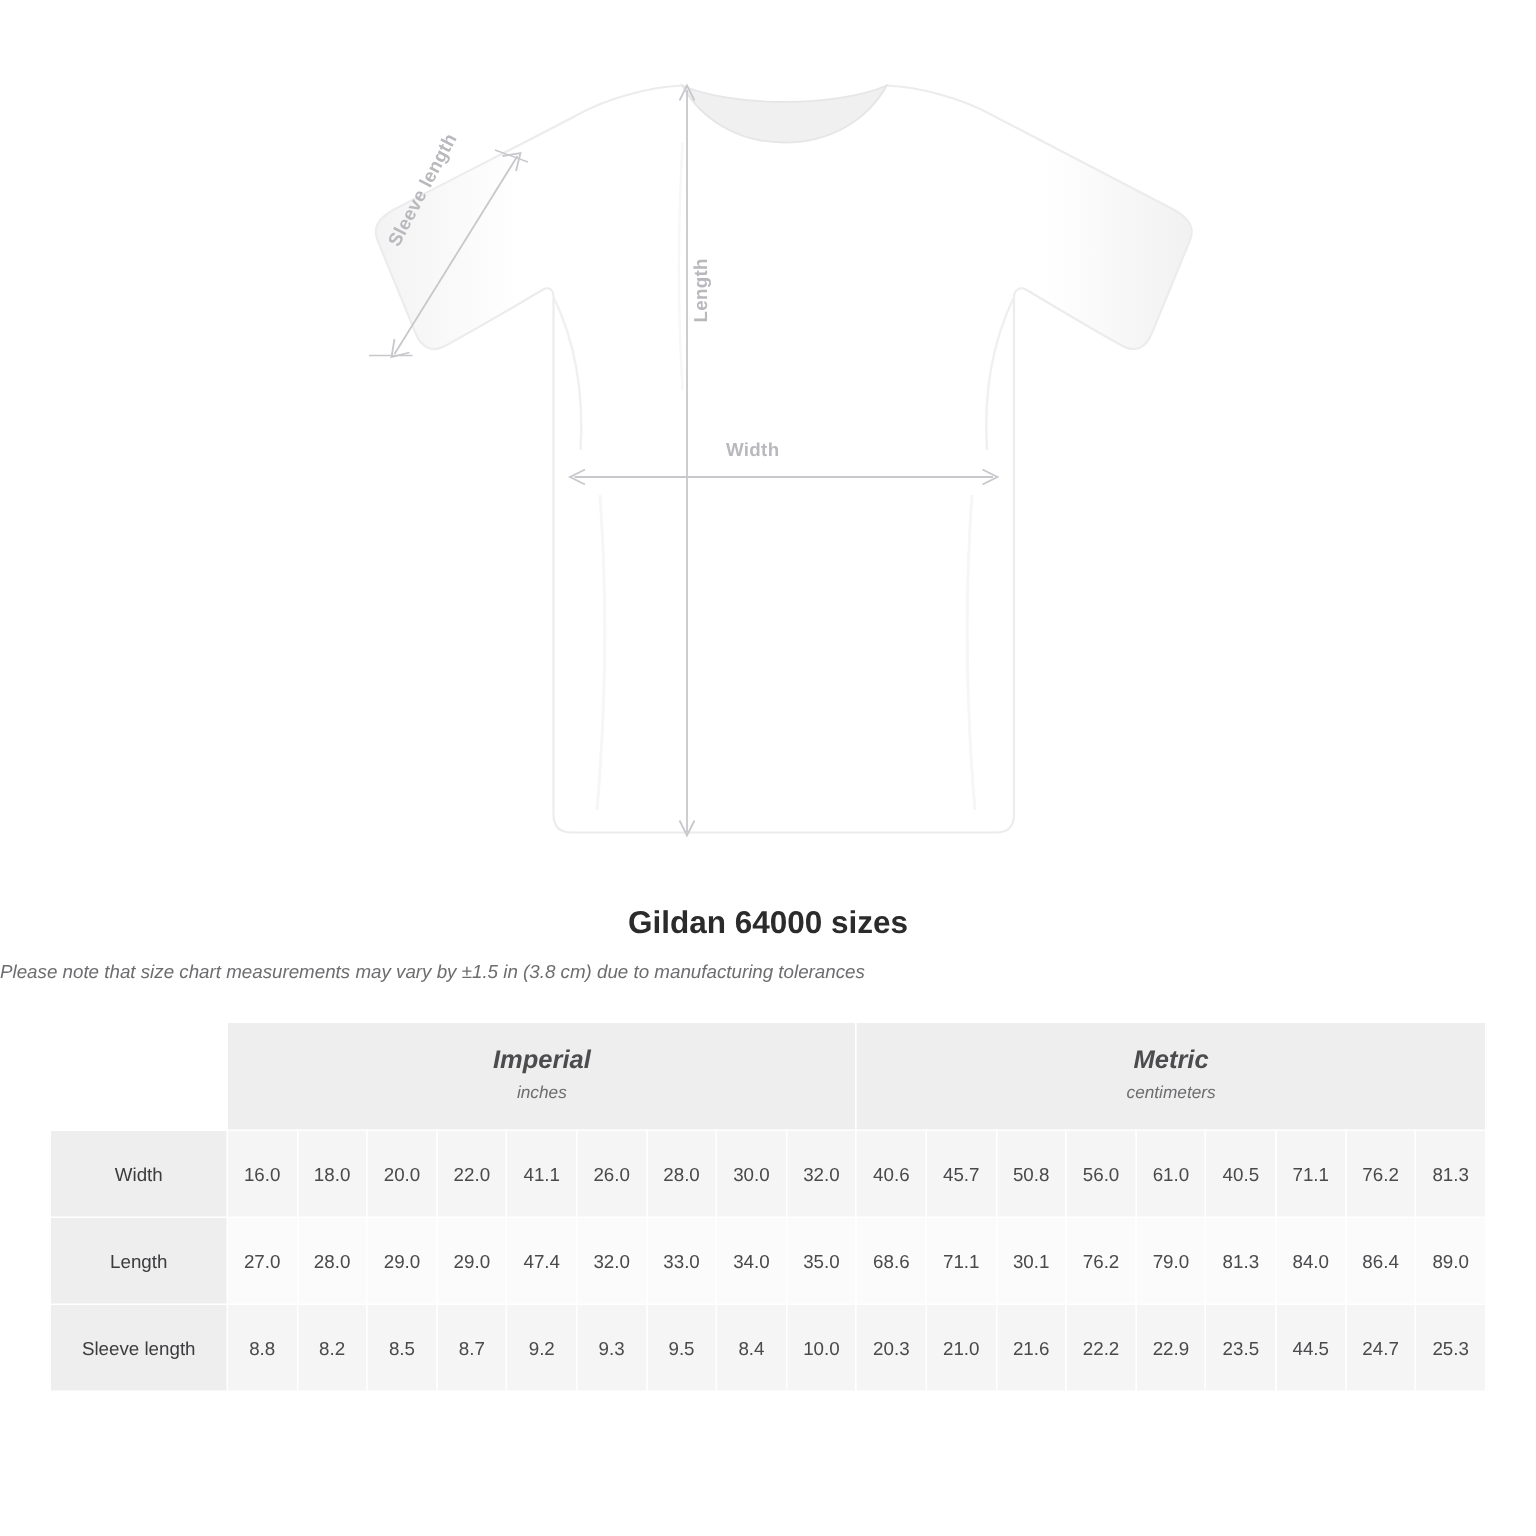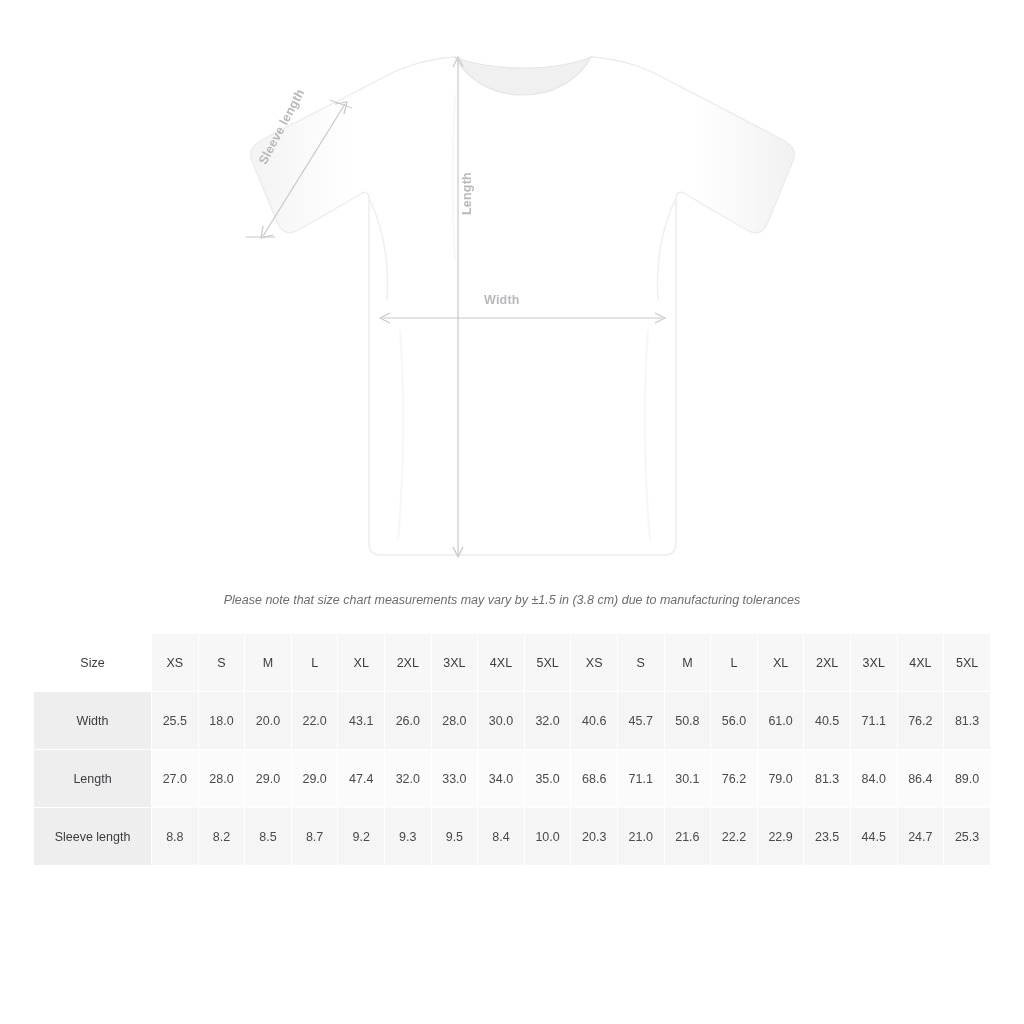--- a/index.html
+++ b/index.html
@@ -37,21 +37,20 @@
 
   
   .heading {
     text-align: center;
     font-size: 21px;
     font-weight: bold;
     color: #2b2b2b;
     margin-top: 24px;
   }
   .subheading {
-    text-align: center;
     font-size: 12.5px;
     font-style: italic;
     color: #6d6d70;
     margin-top: 13px;
   }
 
   
   .table-wrap {
     margin: 26px 33px 0 33px;
     width: 958px;
@@ -184,20 +183,21 @@
         <line x1="246" y1="237" x2="275" y2="237" stroke-width="1"></line>
         <line x1="330" y1="100" x2="352" y2="108" stroke-width="1"></line>
       </g>
     </svg>
 
     <div class="dim-label dim-sleeve">Sleeve length</div>
     <div class="dim-label dim-length">Length</div>
     <div class="dim-label dim-width">Width</div>
   </div>
 
+  <div class="heading">Gildan 64000 sizes</div>
   <div class="subheading">Please note that size chart measurements may vary by ±1.5 in (3.8 cm) due to manufacturing tolerances</div>
 
   <div class="table-wrap">
     <table class="size-chart">
       <colgroup>
         <col class="first-col">
         <col class="data-col">
           <col class="data-col">
           <col class="data-col">
           <col class="data-col">
@@ -210,48 +210,38 @@
           <col class="data-col">
           <col class="data-col">
           <col class="data-col">
         <col class="data-col">
           <col class="data-col">
           <col class="data-col">
           <col class="data-col">
         <col class="data-col">
       </colgroup>
       <tbody id="table-body">
-          <tr class="head-row">
-            <td class="rowlabel-head">Size</td>
-            <td class="size-head">XS</td>
-            <td class="size-head">S</td>
-            <td class="size-head">M</td>
-            <td class="size-head">L</td>
-            <td class="size-head">XL</td>
-            <td class="size-head">2XL</td>
-            <td class="size-head">3XL</td>
-            <td class="size-head">4XL</td>
-            <td class="size-head">5XL</td>
-            <td class="size-head">XS</td>
-            <td class="size-head">S</td>
-            <td class="size-head">M</td>
-            <td class="size-head">L</td>
-            <td class="size-head">XL</td>
-            <td class="size-head">2XL</td>
-            <td class="size-head">3XL</td>
-            <td class="size-head">4XL</td>
-            <td class="size-head">5XL</td>
+          <tr>
+            <td class="corner-cell"></td>
+            <td class="unit-cell" colspan="9">
+              <div class="unit-name">Imperial</div>
+              <div class="unit-sub">inches</div>
+            </td>
+            <td class="unit-cell" colspan="9">
+              <div class="unit-name">Metric</div>
+              <div class="unit-sub">centimeters</div>
+            </td>
           </tr>
           <tr class="data-row">
             <td class="rowlabel">Width</td>
-            <td class="val shade-a">25.5</td>
+            <td class="val shade-a">16.0</td>
             <td class="val shade-a">18.0</td>
             <td class="val shade-a">20.0</td>
             <td class="val shade-a">22.0</td>
-            <td class="val shade-a">43.1</td>
+            <td class="val shade-a">41.1</td>
             <td class="val shade-a">26.0</td>
             <td class="val shade-a">28.0</td>
             <td class="val shade-a">30.0</td>
             <td class="val shade-a">32.0</td>
             <td class="val shade-a">40.6</td>
             <td class="val shade-a">45.7</td>
             <td class="val shade-a">50.8</td>
             <td class="val shade-a">56.0</td>
             <td class="val shade-a">61.0</td>
             <td class="val shade-a">40.5</td>

